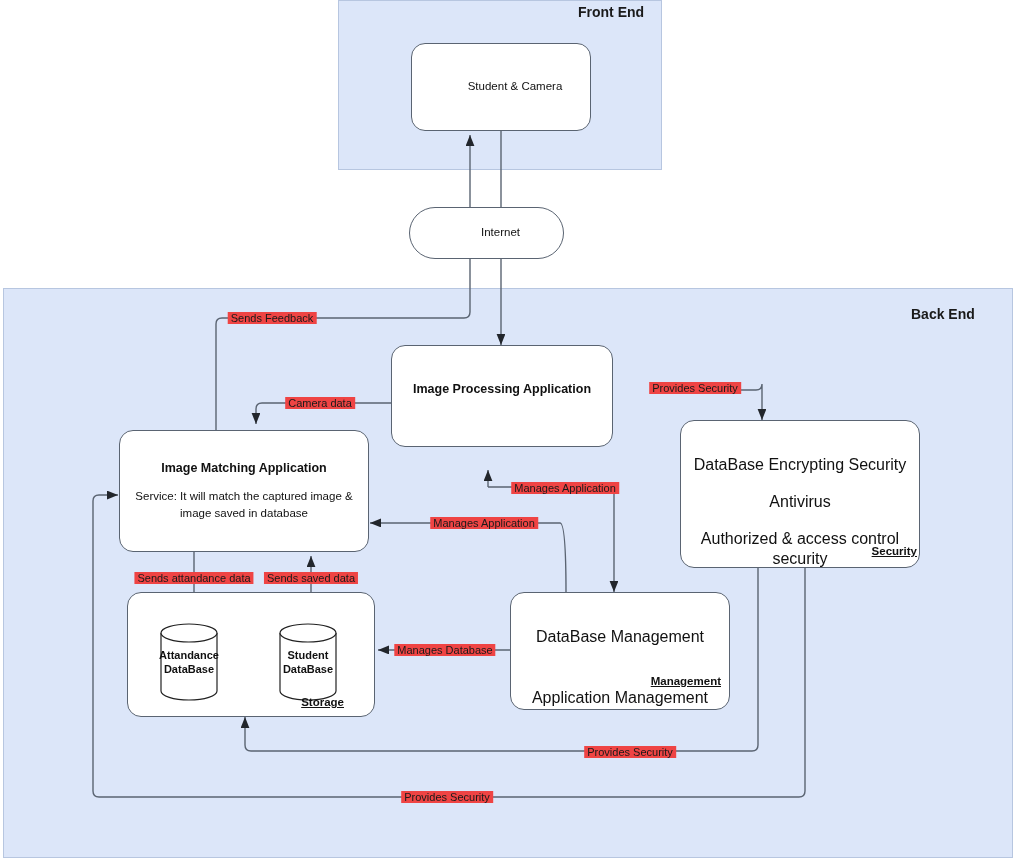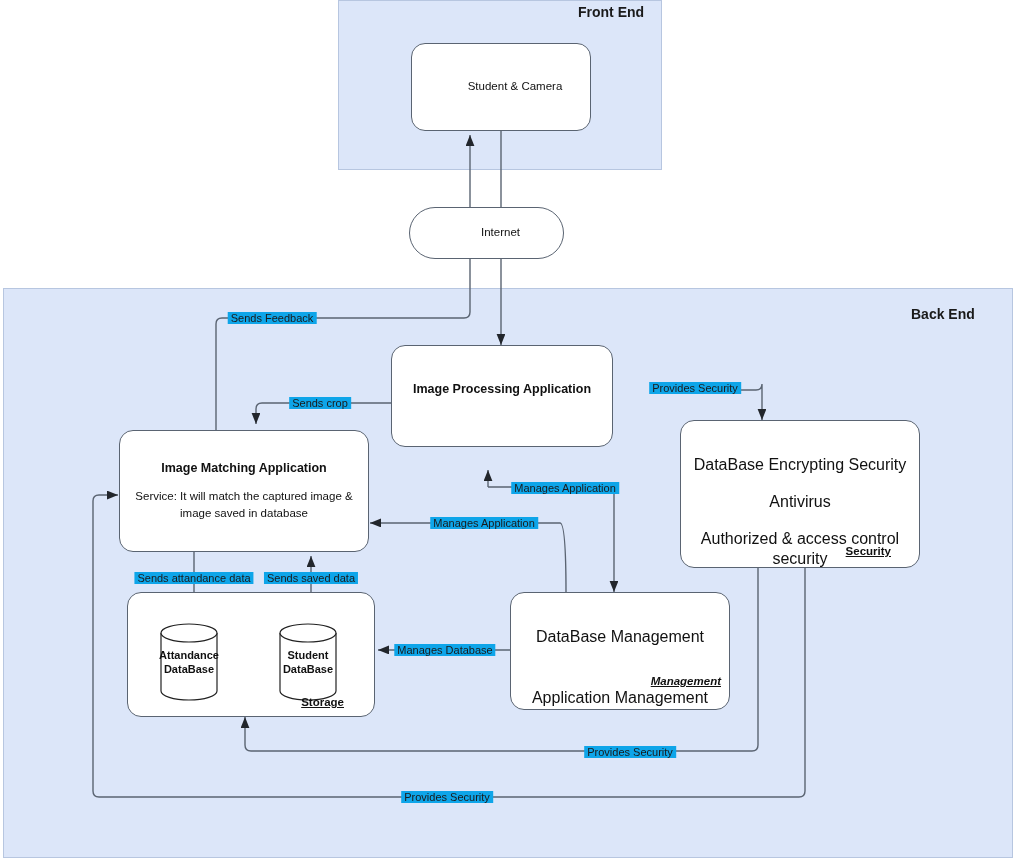--- a/index.html
+++ b/index.html
@@ -70,32 +70,32 @@
     line-height: 1.45;
     padding: 0 10px;
   }
   .sec-line {
     font-weight: normal;
     font-size: 16px;
     line-height: 1.3;
   }
   .corner-tag {
     position: absolute;
-    right: 28px;
+    right: 2px;
     bottom: 10px;
     font-weight: bold;
     font-size: 11.5px;
     text-decoration: underline;
     color: #111111;
   }
   .edge-label {
     position: absolute;
     font-size: 11px;
     color: #1a1a1a;
-    background: #0ea5e9;
+    background: #ef4444;
     padding: 0 3px;
     white-space: nowrap;
     transform: translate(-50%, -50%);
   }
   .cyl-label {
     position: absolute;
     font-weight: bold;
     font-size: 11px;
     line-height: 1.25;
     text-align: center;
@@ -170,21 +170,21 @@
   <div class="node" style="left:680px; top:420px; width:240px; height:148px; justify-content:flex-start; padding-top:34px;">
     <div class="sec-line">DataBase Encrypting Security</div>
     <div class="sec-line" style="margin-top:16px;">Antivirus</div>
     <div class="sec-line" style="margin-top:16px;">Authorized &amp; access control security</div>
     <div class="corner-tag">Security</div>
   </div>
 
   <div class="node" style="left:510px; top:592px; width:220px; height:118px; justify-content:space-between; padding-top:34px;">
     <div class="sec-line">DataBase Management</div>
     <div class="sec-line" style="margin-top:17px;">Application Management</div>
-    <div class="corner-tag" style="right:8px; bottom:22px;font-style:italic;">Management</div>
+    <div class="corner-tag" style="right:8px; bottom:22px;">Management</div>
   </div>
 
   <div class="node" style="left:127px; top:592px; width:248px; height:125px; display:block;">
     <svg width="246" height="123" viewBox="0 0 246 123" style="position:absolute; left:0; top:0;">
       <g fill="#ffffff" stroke="#222222" stroke-width="1.2">
 
         <path d="M33,40 L33,98 A28,9 0 0,0 89,98 L89,40"></path>
         <ellipse cx="61" cy="40" rx="28" ry="9"></ellipse>
 
         <path d="M152,40 L152,98 A28,9 0 0,0 208,98 L208,40"></path>
@@ -196,21 +196,21 @@
       <span>DataBase</span>
     </div>
     <div class="cyl-label" style="left:180px; top:56px;">
       <span>Student</span><br>
       <span>DataBase</span>
     </div>
     <div class="corner-tag" style="right:30px; bottom:8px;">Storage</div>
   </div>
 
   <div class="edge-label" style="left:272px; top:318px;">Sends Feedback</div>
-  <div class="edge-label" style="left:320px; top:403px;">Sends crop</div>
+  <div class="edge-label" style="left:320px; top:403px;">Camera data</div>
   <div class="edge-label" style="left:695px; top:388px;">Provides Security</div>
   <div class="edge-label" style="left:565px; top:488px;">Manages Application</div>
   <div class="edge-label" style="left:484px; top:523px;">Manages Application</div>
   <div class="edge-label" style="left:194px; top:578px;">Sends attandance data</div>
   <div class="edge-label" style="left:311px; top:578px;">Sends saved data</div>
   <div class="edge-label" style="left:445px; top:650px;">Manages Database</div>
   <div class="edge-label" style="left:630px; top:752px;">Provides Security</div>
   <div class="edge-label" style="left:447px; top:797px;">Provides Security</div>
 
 </div>

